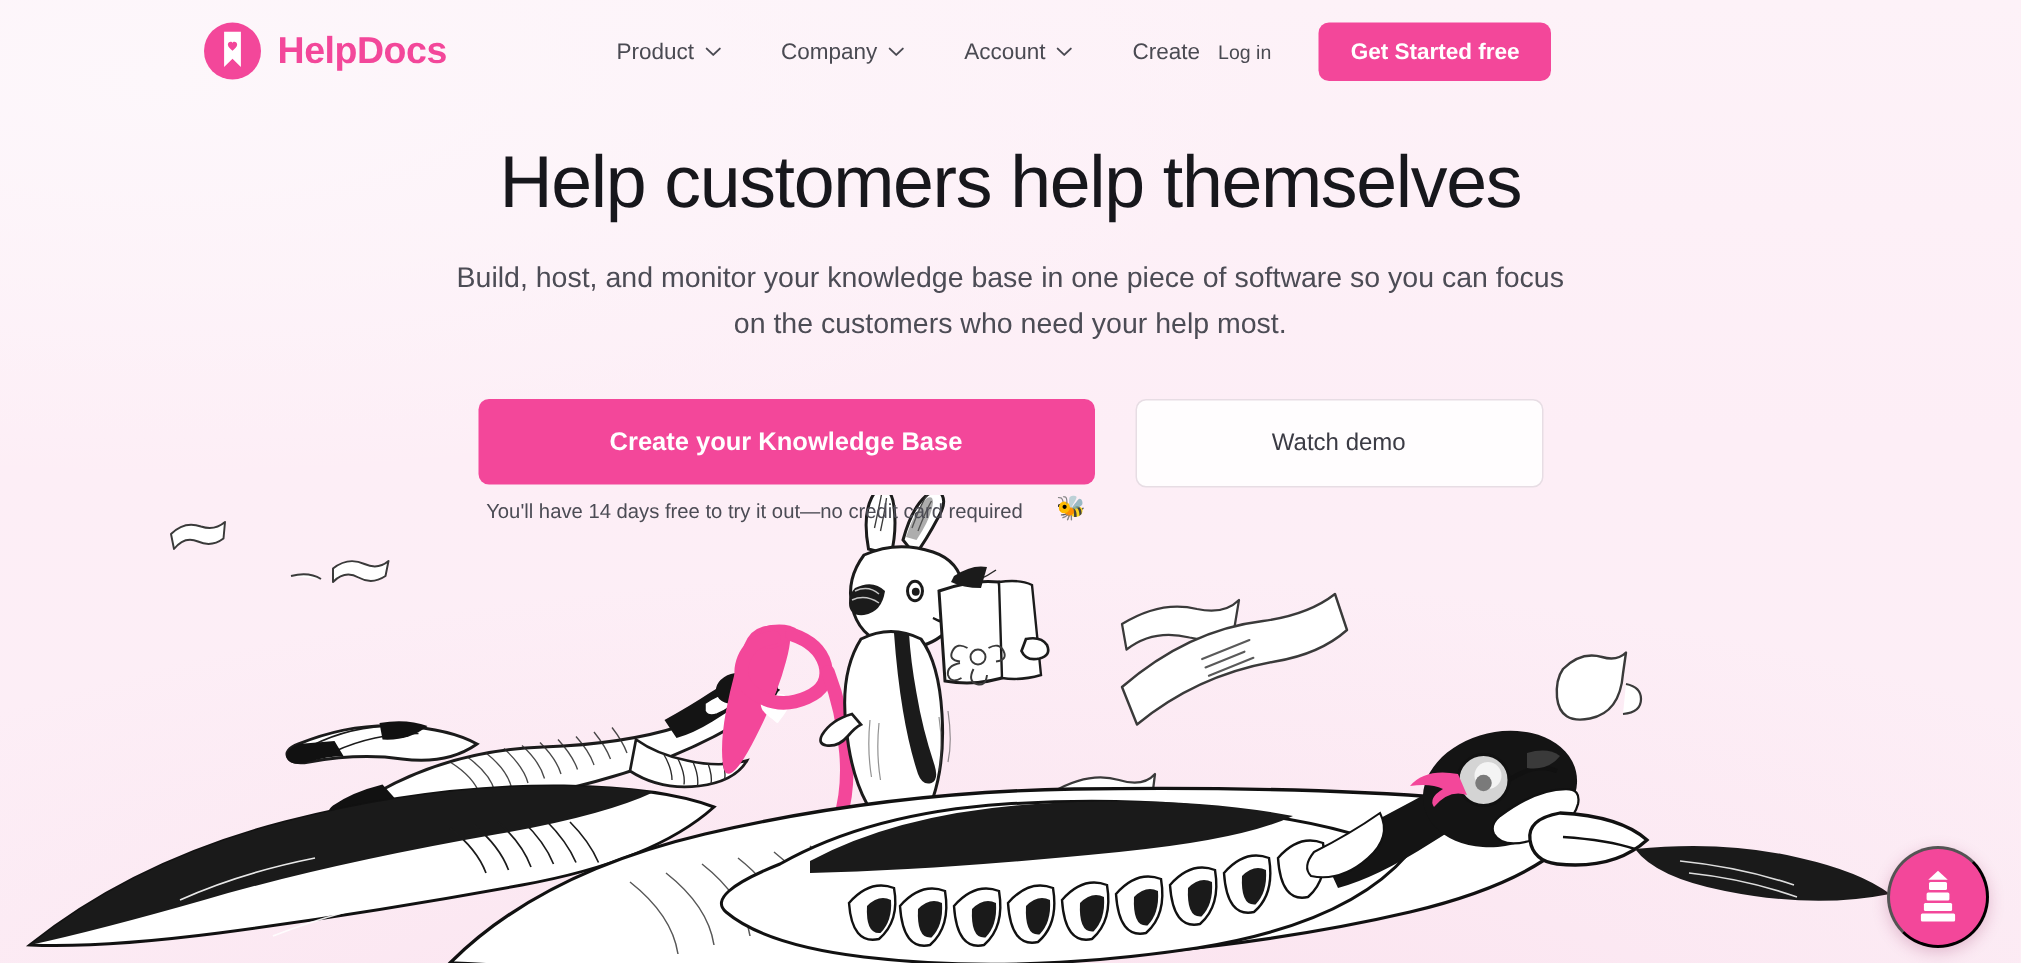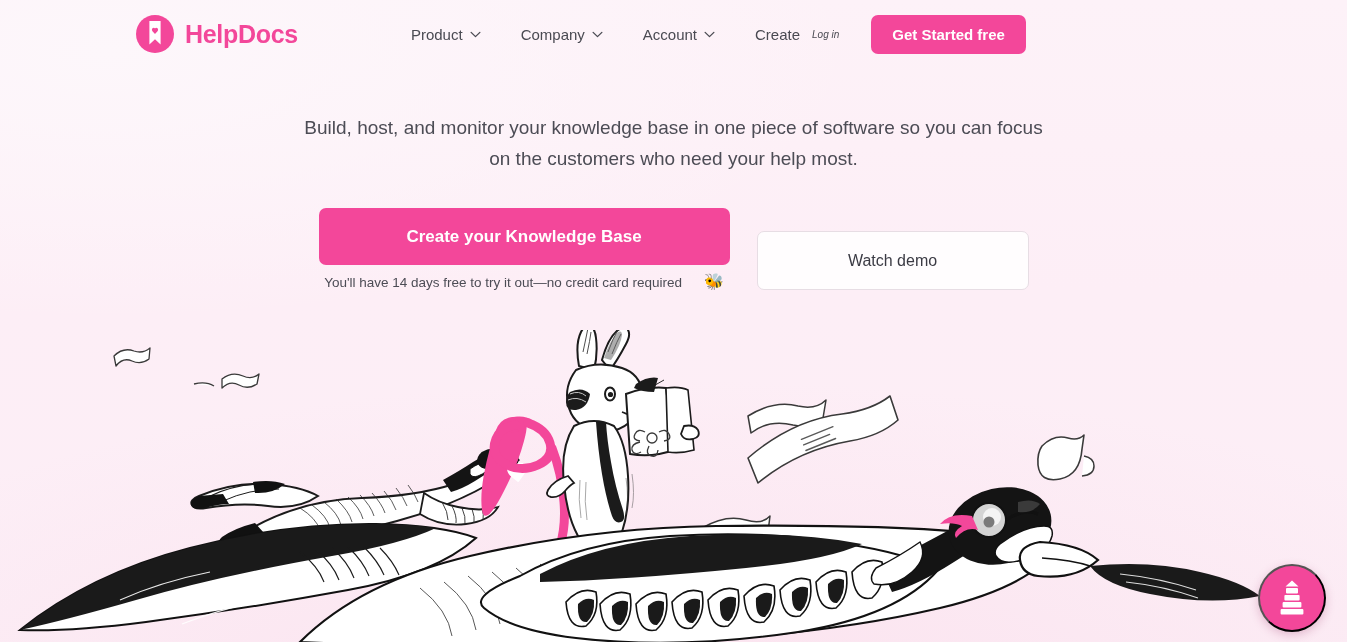--- a/index.html
+++ b/index.html
@@ -91,27 +91,26 @@
   }
 
   .header-right {
     display: flex;
     align-items: center;
     gap: 20px;
     margin-left: auto;
   }
 
   .login-link {
-    font-size: 10px;
+    font-size: 13px;
     color: #4a4a52;
     text-decoration: none;
     cursor: pointer;
     padding: 8px 12px;
     white-space: nowrap;
-    font-style: italic;
   }
 
   .btn-pill {
     background: #f3479a;
     color: #ffffff;
     font-size: 15px;
     font-weight: bold;
     border: none;
     border-radius: 7px;
     padding: 11px 21px;
@@ -143,21 +142,21 @@
     width: 745px;
     font-size: 19px;
     line-height: 31px;
     color: #4c4c55;
   }
 
   .cta-row {
     margin-top: 34px;
     display: flex;
     justify-content: center;
-    align-items: flex-end;
+    align-items: flex-start;
     gap: 27px;
   }
 
   .cta-left {
     display: flex;
     flex-direction: column;
     align-items: center;
     width: 411px;
   }
 
@@ -276,20 +275,21 @@
 
     <div class="header-right">
       <a class="login-link">Log in</a>
       <button class="btn-pill">Get Started free</button>
     </div>
 
   </header>
 
   <section class="hero">
 
+    <h1 class="hero-title">Help customers help themselves</h1>
 
     <p class="hero-sub">Build, host, and monitor your knowledge base in one piece of software so you can focus on the customers who need your help most.</p>
 
     <div class="cta-row">
 
       <div class="cta-left">
         <button class="btn-primary">Create your Knowledge Base</button>
         <div class="cta-note">
           <span>You'll have 14 days free to try it out—no credit card required</span>
           <span class="note-emoji">🐝</span>

